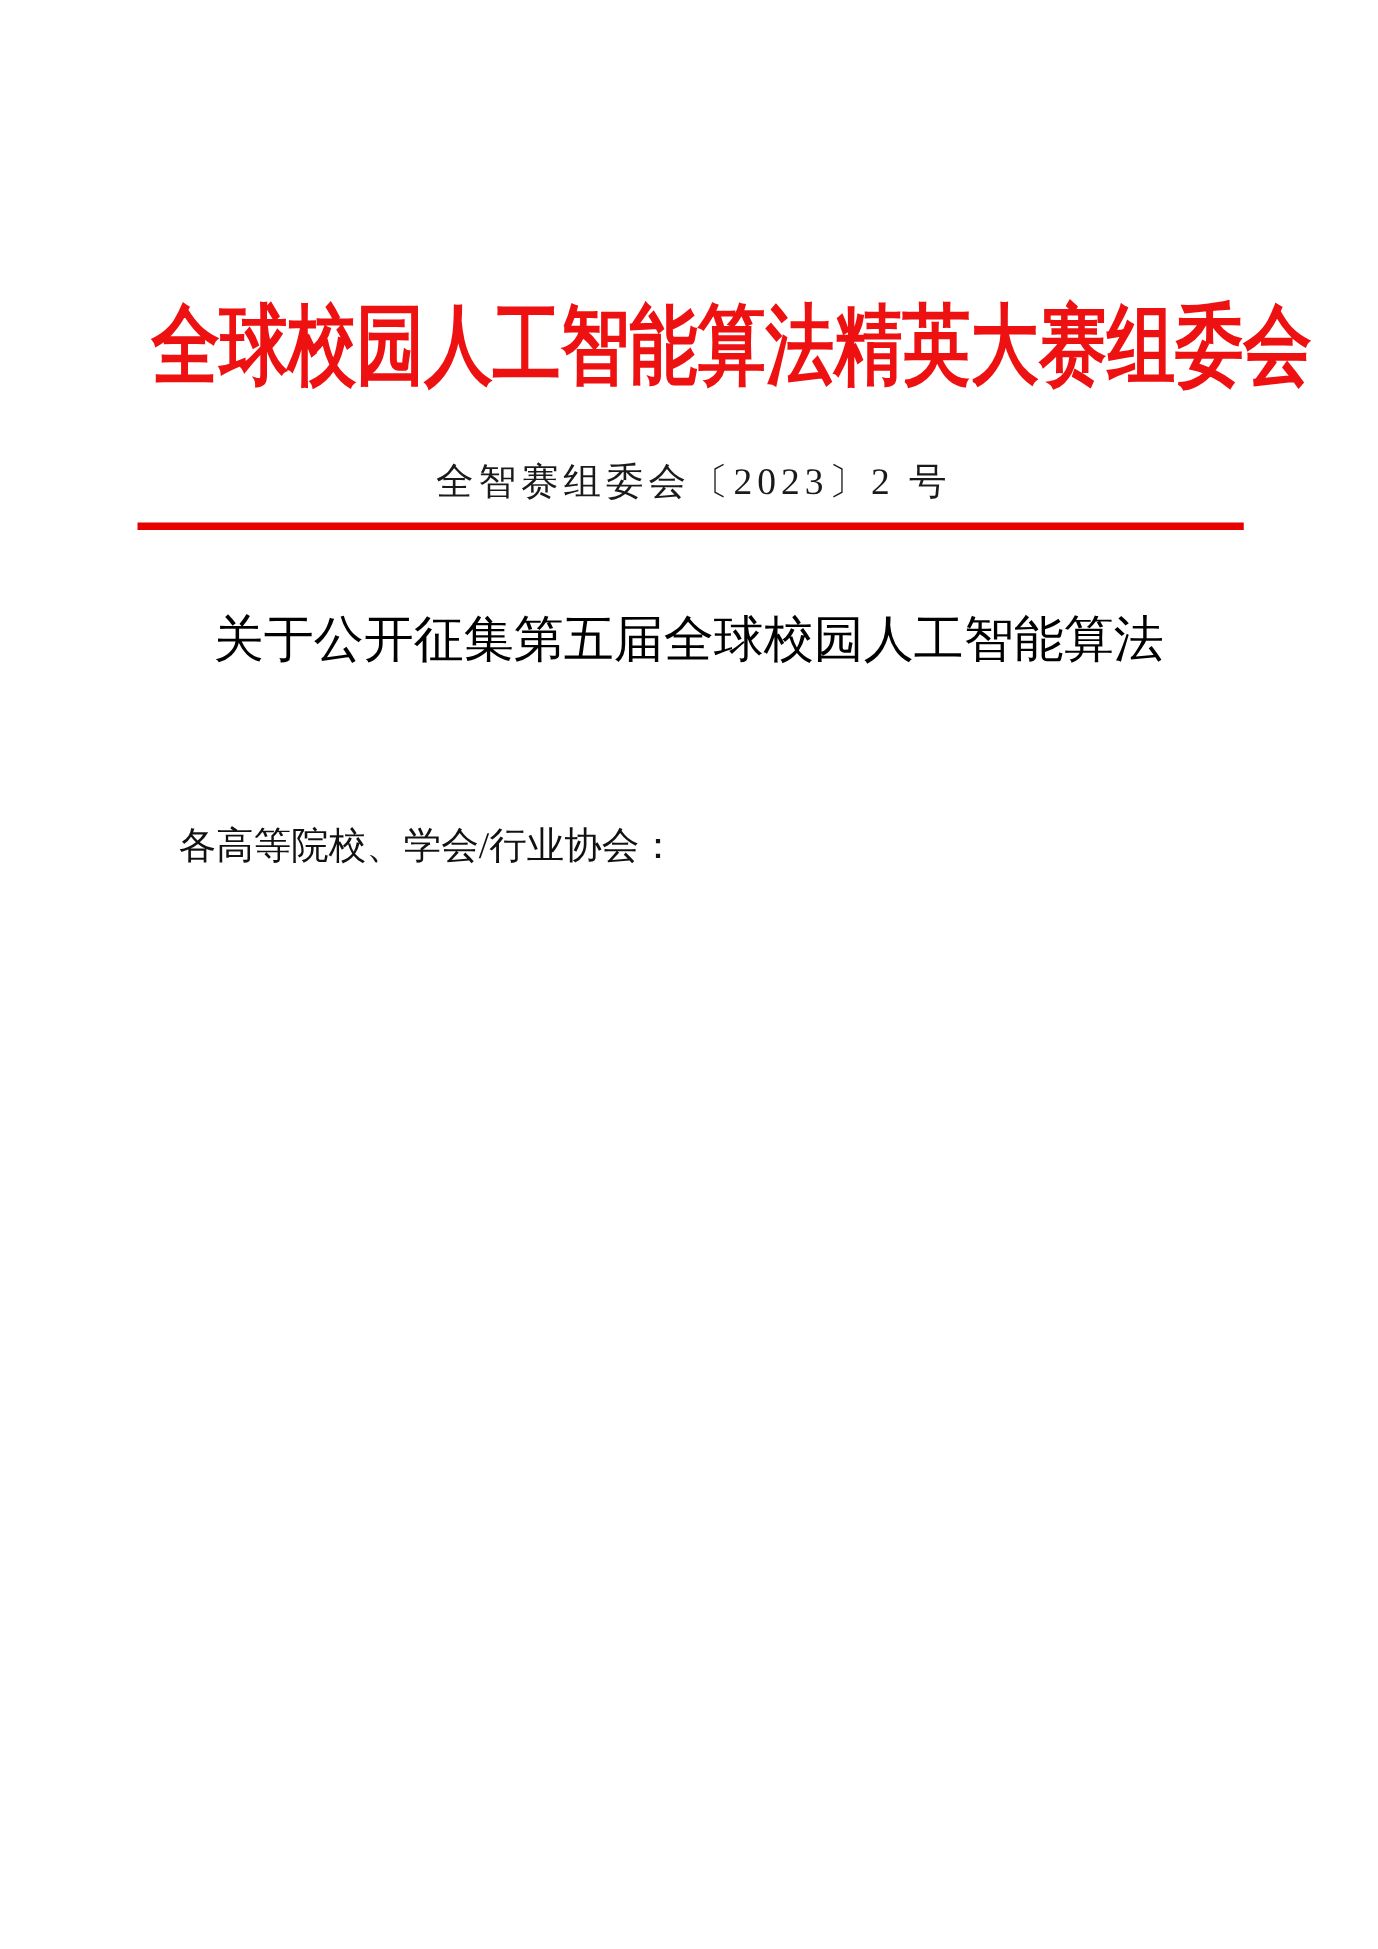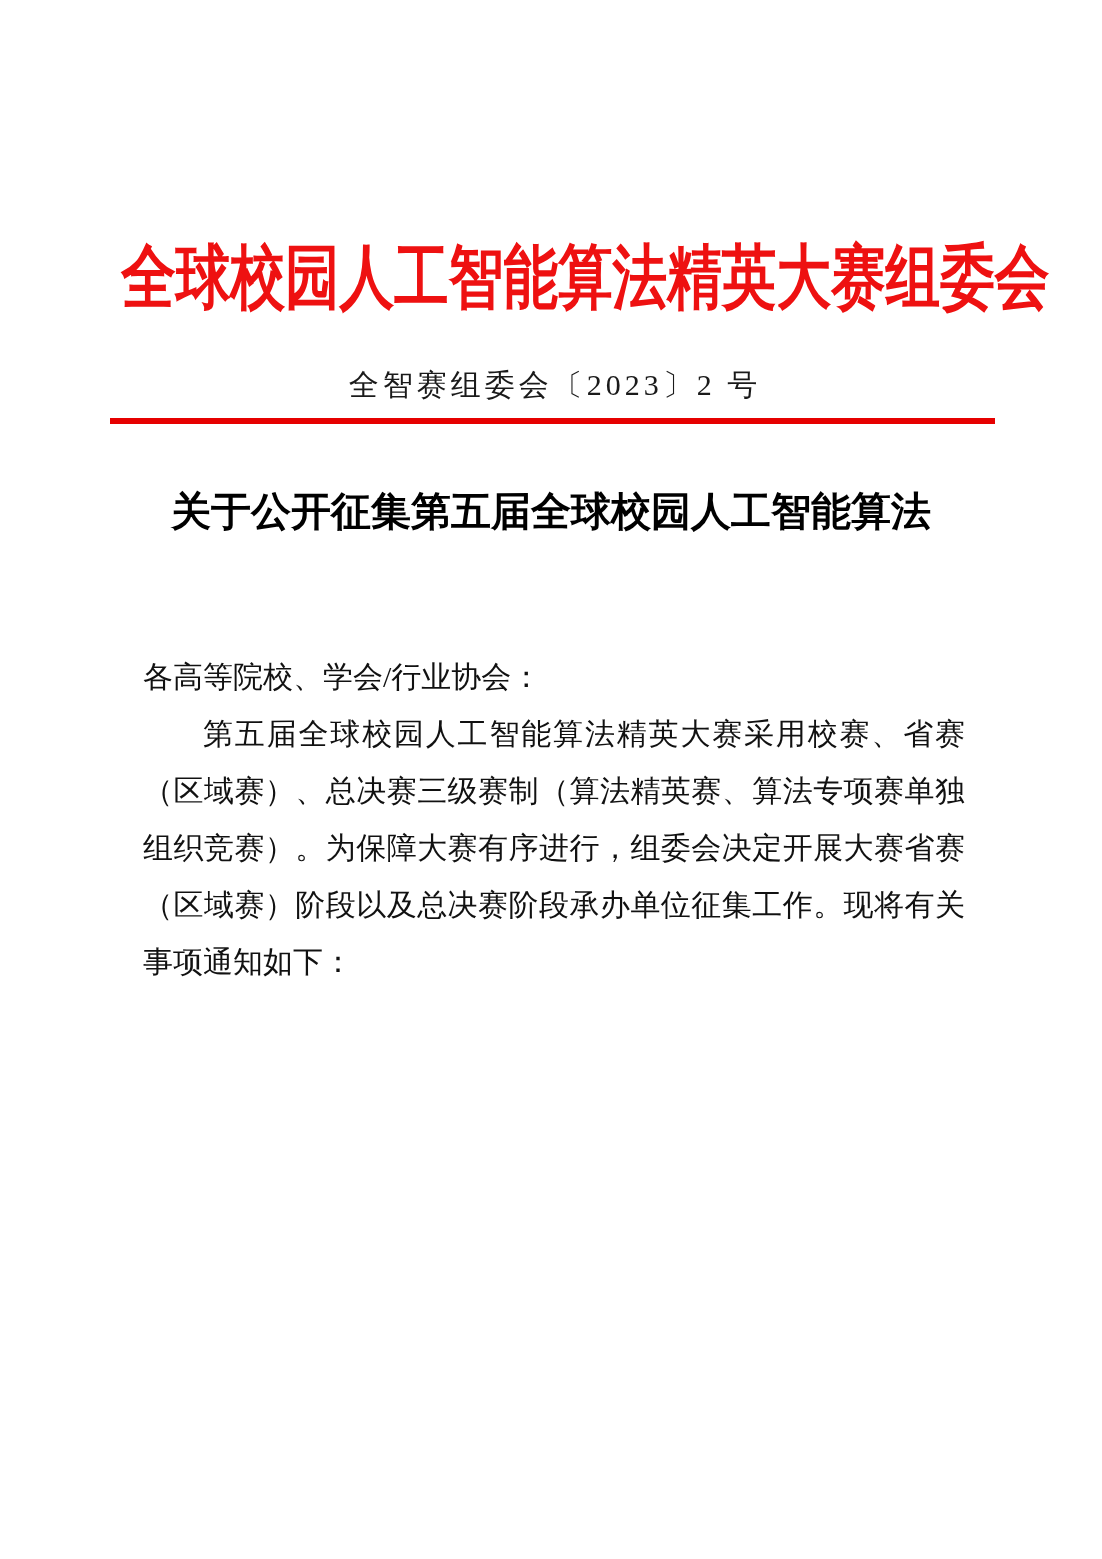--- a/index.html
+++ b/index.html
@@ -53,21 +53,21 @@
     border: none;
   }
   
   .doc-title {
     position: absolute;
     top: 482px;
     left: 0;
     width: 100%;
     text-align: center;
     font-size: 40px;
-    font-weight: bold;
+    font-weight: normal;
     line-height: 60px;
     color: #000000;
     margin: 0;
   }
   
   .body-block {
     position: absolute;
     top: 648px;
     left: 143px;
     width: 822px;
@@ -107,18 +107,17 @@
   <div class="doc-number">全智赛组委会〔2023〕2 号</div>
 
   <div class="red-rule"></div>
 
   <h2 class="doc-title">
     <span>关于公开征集第五届全球校园人工智能算法</span><br>
   </h2>
 
   <div class="body-block">
     <p class="salutation">各高等院校、学会/行业协会：</p>
-    <p class="indent">第五届全球校园人工智能算法精英大赛采用校赛、省赛（区域赛）、总决赛三级赛制（算法精英赛、算法专项赛单独组织竞赛）。为保障大赛有序进行，组委会决定开展大赛省赛（区域赛）阶段以及总决赛阶段承办单位征集工作。现将有关事项通知如下：</p>
   </div>
 
   <div class="page-number">—1—</div>
 
 </div>
 
 </body></html>

